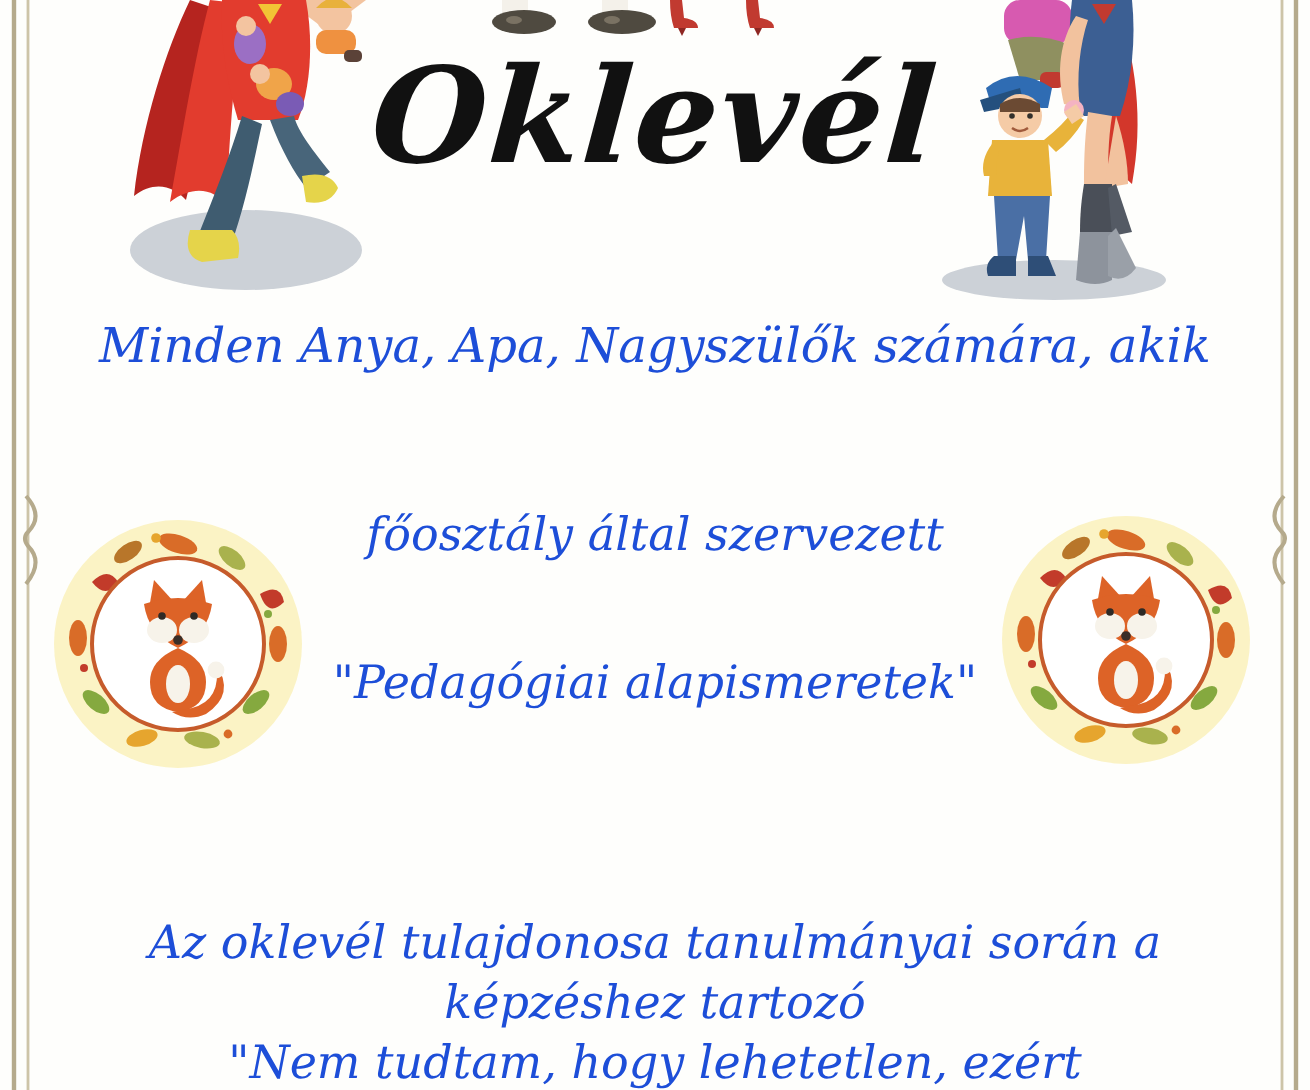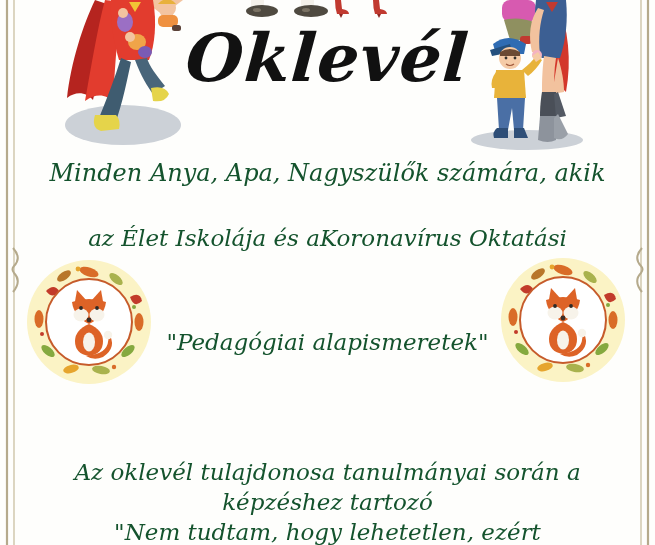--- a/index.html
+++ b/index.html
@@ -12,21 +12,21 @@
   .stage{position:absolute;inset:0;width:655px;height:545px;overflow:hidden;}
   .abs{position:absolute;}
   .cert-title{
     top:16px;left:0;width:655px;text-align:center;
     font-style:italic;font-weight:700;font-size:66px;line-height:1.3;
     color:#111;transform:skewX(-4deg);
     letter-spacing:1px;
   }
   .line{
     left:0;width:655px;text-align:center;
-    font-style:italic;color:#14532d;
+    font-style:italic;color:#1d4ed8;
     font-size:23px;line-height:1.28;
   }
   .line.big{font-size:24px;}
   svg{display:block;}
 </style>
 </head>
 <body>
 
 <div class="stage">
 
@@ -115,21 +115,21 @@
     <path d="M92,56 L98,52 L102,58 L96,62 Z" fill="#f5cba6"></path>
     <path d="M56,72 Q50,80 52,88 L58,88 Q58,80 60,74 Z" fill="#e8b33a"></path>
     <path d="M57,98 L85,98 L83,130 L74,130 L72,108 L68,130 L59,130 Z" fill="#4a6fa5"></path>
     <path d="M57,128 L68,128 L68,138 L54,138 Q52,132 57,128 Z" fill="#2e4e77"></path>
     <path d="M74,128 L84,128 L88,138 L74,138 Z" fill="#2e4e77"></path>
   </svg>
 
   <div class="abs cert-title">Oklevél</div>
 
   <div class="abs line big" style="top:158px">Minden Anya, Apa, Nagyszülők számára, akik</div>
-  <div class="abs line" style="top:224px">az Élet Iskolája és aKoronavírus Oktatási</div>
+  <div class="abs line" style="top:254px">főosztály által szervezett</div>
   <div class="abs line" style="top:328px">"Pedagógiai alapismeretek"</div>
   <div class="abs line" style="top:458px">Az oklevél tulajdonosa tanulmányai során a</div>
   <div class="abs line" style="top:488px">képzéshez tartozó</div>
   <div class="abs line" style="top:518px">"Nem tudtam, hogy lehetetlen, ezért</div>
 
   <svg width="0" height="0" style="position:absolute">
     <symbol id="fox-medallion" viewBox="0 0 126 126">
       <circle cx="63" cy="63" r="62" fill="#fbf3c5"></circle>
 
       <ellipse cx="63" cy="13" rx="10" ry="4.5" fill="#d96c28" transform="rotate(18 63 13)"></ellipse>

